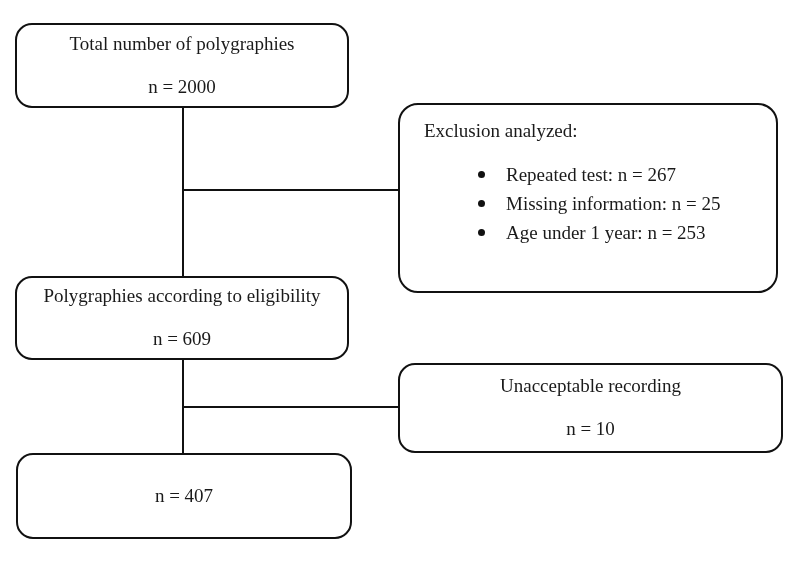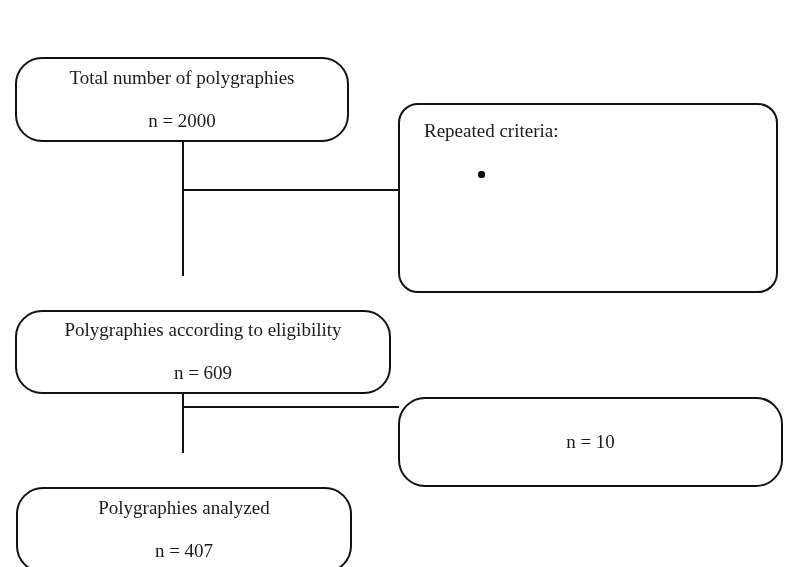--- a/index.html
+++ b/index.html
@@ -18,33 +18,32 @@
   }
   .box {
     position: absolute;
     box-sizing: border-box;
     border: 2px solid var(--line-color, #111111);
     background: #ffffff;
     font-size: 19px;
     line-height: 1.2;
   }
   .box.two-line {
-    border-radius: 27px;
+    border-radius: 17px;
     display: flex;
     flex-direction: column;
     justify-content: center;
     align-items: center;
     gap: 20px;
     text-align: center;
     padding: 4px 10px;
-    margin-top: 34px;
   }
   .box-total        { left: 15px;  top: 23px;  width: 334px; height: 85px; }
   .box-exclusion    { left: 398px; top: 103px; width: 380px; height: 190px; border-radius: 20px; padding: 15px 14px 0 24px; }
-  .box-eligibility  { left: 15px;  top: 276px; width: 376px; height: 84px; }
+  .box-eligibility  { left: 15px;  top: 276px; width: 334px; height: 84px; }
   .box-unacceptable { left: 398px; top: 363px; width: 385px; height: 90px; border-radius: 18px; }
   .box-analyzed     { left: 16px;  top: 453px; width: 336px; height: 86px; }
 
   .excl-title {
     line-height: 22px;
   }
   .excl-list {
     list-style: none;
     margin: 19px 0 0 0;
     padding: 0 0 0 54px;
@@ -90,40 +89,44 @@
   <div class="connector h h1"></div>
   <div class="connector v v2"></div>
   <div class="connector h h2"></div>
 
   <div class="box two-line box-total">
     <div>Total number of polygraphies</div>
     <div>n = 2000</div>
   </div>
 
   <div class="box box-exclusion">
-    <div class="excl-title">Repeated criteria:</div>
+    <div class="excl-title">Exclusion analyzed:</div>
     <ul class="excl-list">
       <li class="excl-item">
         <span class="bullet"></span>
-        <span class="sub"></span><span></span>
+        <span>Repeated test: n = 267</span><span class="sub"></span><span></span>
       </li>
       <li class="excl-item">
         <span class="bullet"></span>
-        <span class="sub"></span><span></span>
+        <span>Missing information: n = 25</span><span class="sub"></span><span></span>
+      </li>
+      <li class="excl-item">
+        <span class="bullet"></span>
+        <span>Age under 1 year: n = 253</span><span class="sub"></span><span></span>
       </li>
     </ul>
   </div>
 
   <div class="box two-line box-eligibility">
     <div>Polygraphies according to eligibility</div>
     <div>n = 609</div>
   </div>
 
   <div class="box two-line box-unacceptable">
+    <div>Unacceptable recording</div>
     <div>n = 10</div>
   </div>
 
   <div class="box two-line box-analyzed">
-    <div>Polygraphies analyzed</div>
     <div><span>n = </span><span class="bold">407</span></div>
   </div>
 
 </div>
 
 </body></html>

